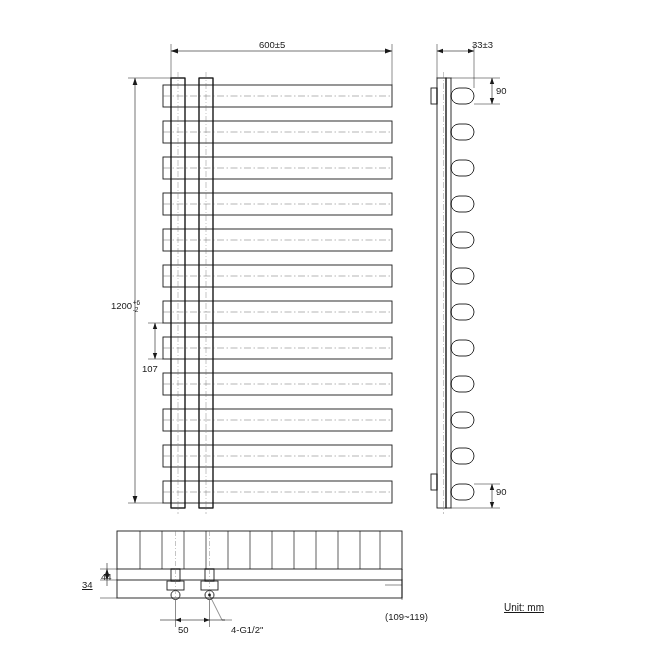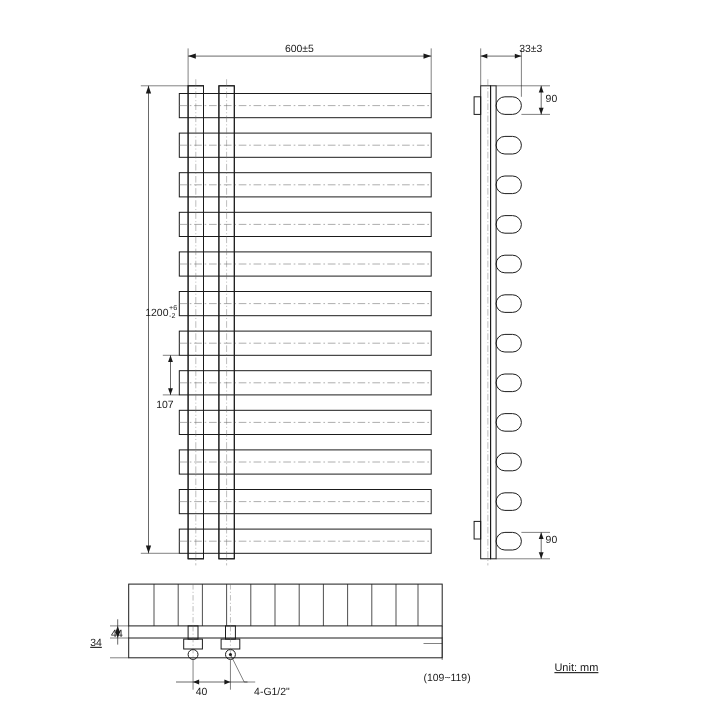--- a/index.html
+++ b/index.html
@@ -232,33 +232,33 @@
       <line x1="385" y1="585" x2="402" y2="585" stroke-width="0.5"></line>
     </g>
 
   </g>
 </svg>
 
 <div class="lbl" style="left:259px; top:40px;text-align:center;">600±5</div>
 
 <div class="lbl" style="left:472px; top:40px;">33±3</div>
 
-<div class="lbl" style="left:111px; top:278px;margin-left:21px;">
+<div class="lbl" style="left:111px; top:300px;">
   <span>1200</span><span class="frac"><span>+6</span><span>-2</span></span>
 </div>
 
 <div class="lbl" style="left:142px; top:344px;margin-top:20px;">107</div>
 
 <div class="lbl" style="left:496px; top:86px;">90</div>
 
 <div class="lbl" style="left:496px; top:487px;">90</div>
 
 <div class="lbl" style="left:82px; top:580px;text-decoration:underline;">34</div>
 
 <div class="lbl" style="left:101px; top:572px;">44</div>
 
-<div class="lbl" style="left:178px; top:625px;">40</div>
+<div class="lbl" style="left:178px; top:625px;">50</div>
 
 <div class="lbl" style="left:231px; top:625px;">4-G1/2"</div>
 
 <div class="lbl" style="left:385px; top:580px;margin-top:32px;">(109~119)</div>
 
 <div class="lbl unit" style="left:504px; top:603px;text-decoration:underline;">Unit: mm</div>
 
 </body></html>

